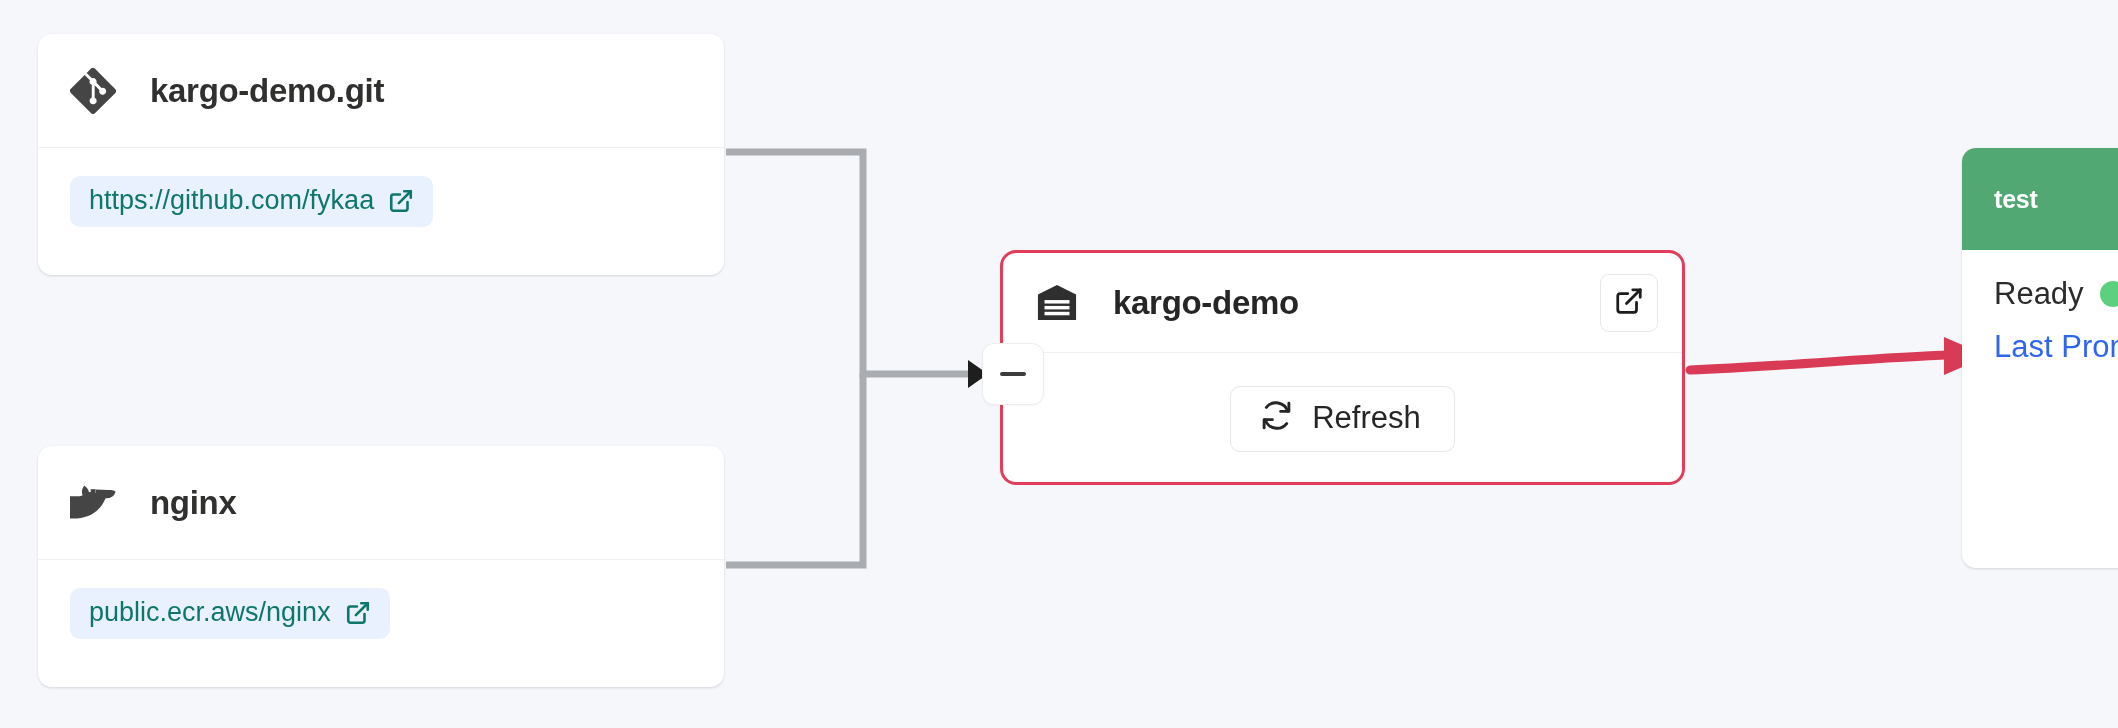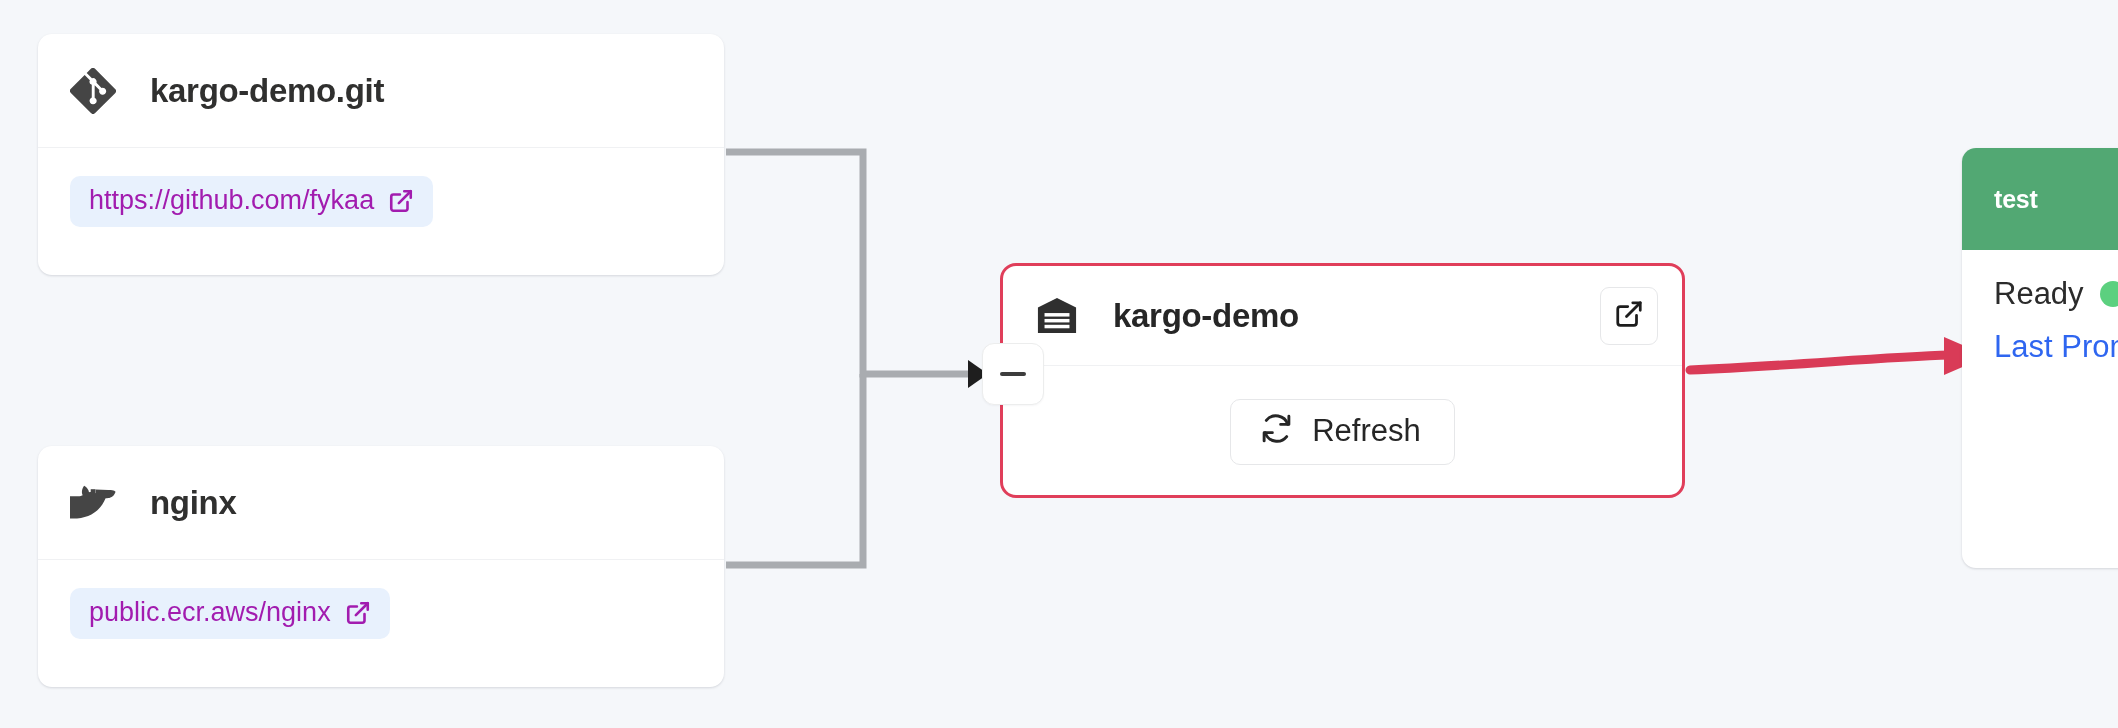--- a/index.html
+++ b/index.html
@@ -65,21 +65,21 @@
     white-space: nowrap;
   }
   .sub-body {
     padding: 28px 32px 40px 32px;
   }
   .link-chip {
     display: inline-flex;
     align-items: center;
     gap: 14px;
     background: #e8f1fd;
-    color: #a21caf;
+    color: #0f766e;
     border-radius: 10px;
     padding: 11px 19px 13px 19px;
     font-size: 27px;
     line-height: 1;
     white-space: nowrap;
     cursor: pointer;
   }
   .link-chip .ext { display: block; width: 26px; height: 26px; flex: 0 0 26px; }
 
   
@@ -90,21 +90,20 @@
   #warehouse {
     position: absolute;
     left: 1000px;
     top: 250px;
     width: 685px;
     height: 235px;
     background: #ffffff;
     border: 3px solid #e03e5a;
     border-radius: 16px;
     z-index: 3;
-    margin-top: 13px;
   }
   .wh-head {
     height: 100px;
     display: flex;
     align-items: center;
     padding: 0 24px 0 32px;
     border-bottom: 1px solid #f0f1f3;
     position: relative;
   }
   .wh-icon {

